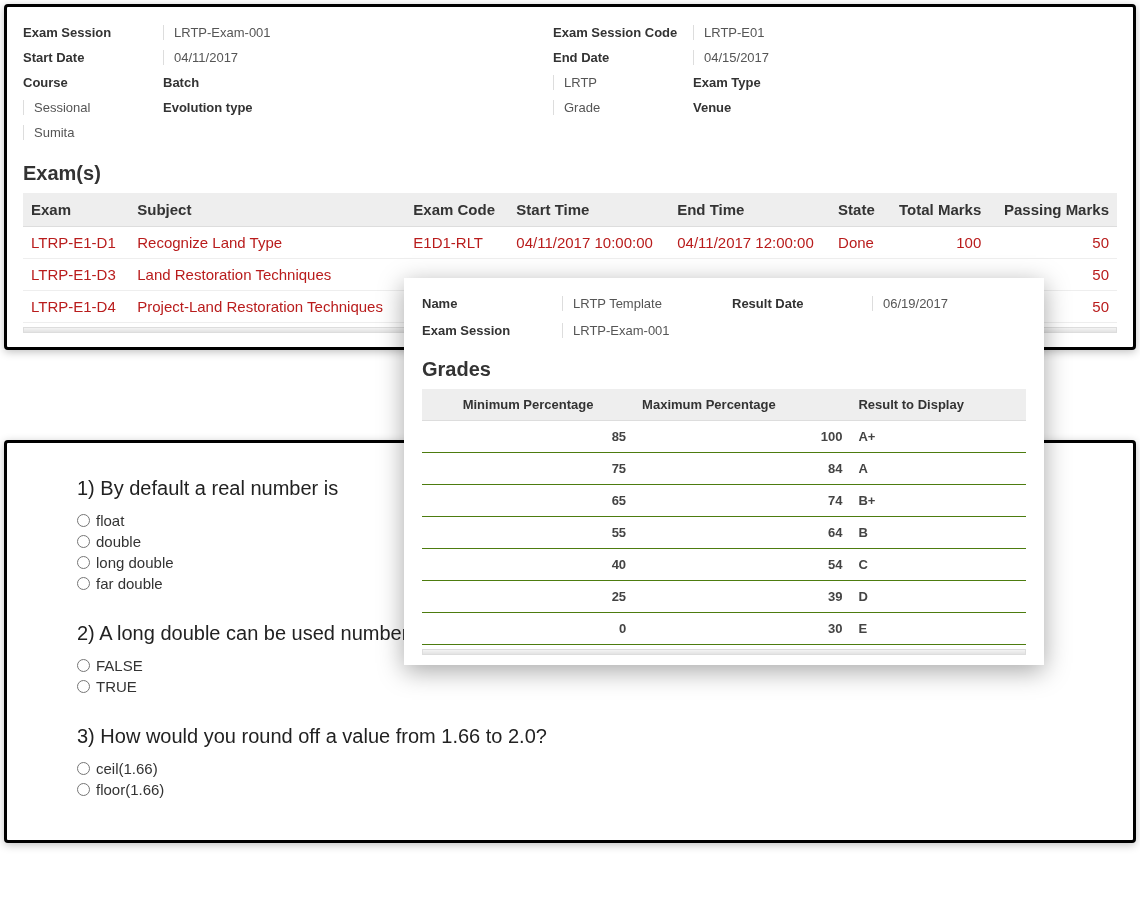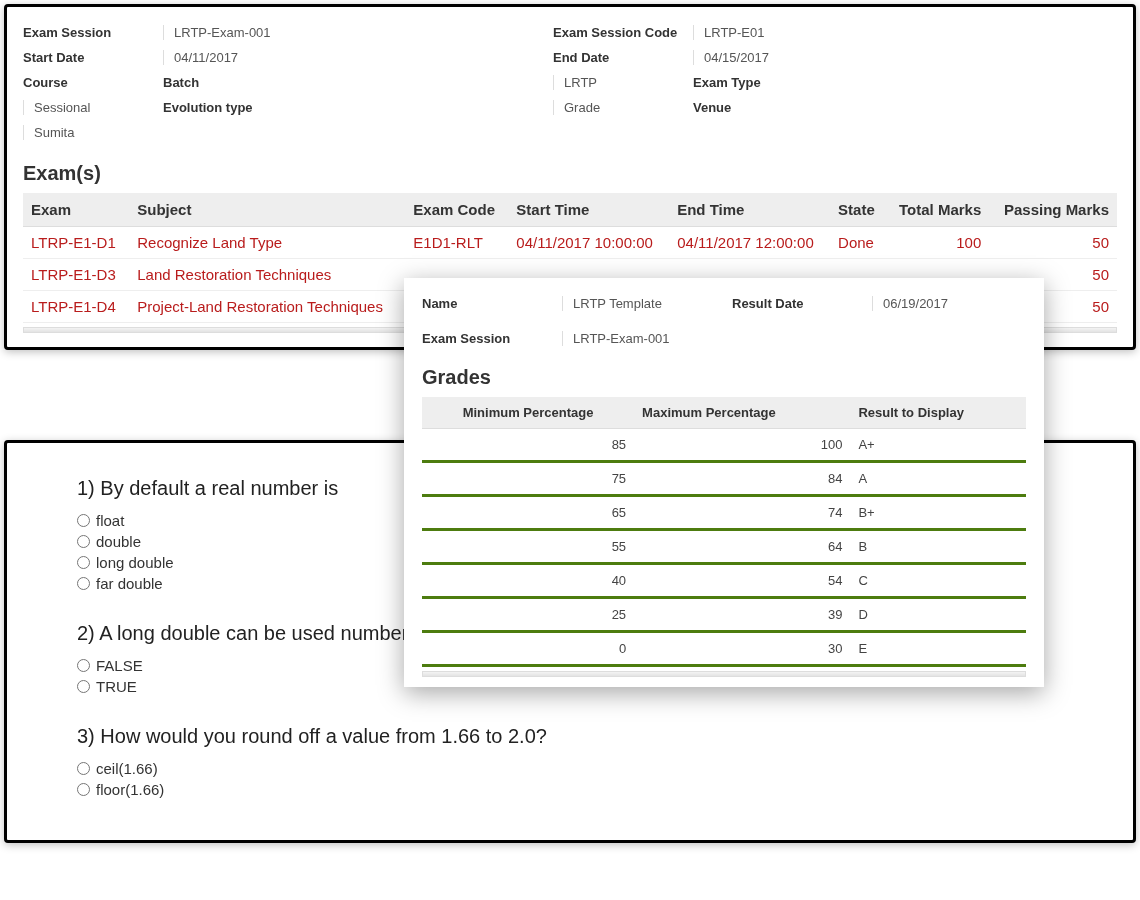--- a/index.html
+++ b/index.html
@@ -95,21 +95,21 @@
       top: 278px;
       left: 404px;
       width: 640px;
       background: #fff;
       box-shadow: 0 6px 24px rgba(0,0,0,0.35);
       padding: 18px 18px 10px 18px;
     }
     .overlay .info-grid2 {
       display: grid;
       grid-template-columns: 140px 170px 140px 150px;
-      row-gap: 20px;
+      row-gap: 12px;
       font-size: 13px;
       color: #333;
       margin-bottom: 20px;
     }
     .overlay .info-grid2 .lbl { font-weight: 600; }
     .overlay .info-grid2 .val { color: #555; border-left: 1px solid #ddd; padding-left: 10px; }
     table.grades {
       width: 100%;
       border-collapse: collapse;
       font-size: 13px;
@@ -117,22 +117,23 @@
     table.grades thead tr { background: #eee; }
     table.grades th {
       text-align: left;
       padding: 8px;
       font-weight: 600;
       color: #333;
       border-bottom: 1px solid #ddd;
     }
     table.grades td {
       padding: 8px;
-      border-bottom: 3px solid #4d7c0f;
+      border-bottom: 1px solid #4d7c0f;
       color: #444;
+      font-weight: bold;
     }
     table.grades td.num, table.grades th.numh { text-align: right; }
   </style>
 </head>
 <body>
 
 <div class="panel-top">
   <div class="info-grid">
     <div class="lbl">Exam Session</div>
     <div class="val">LRTP-Exam-001</div>

